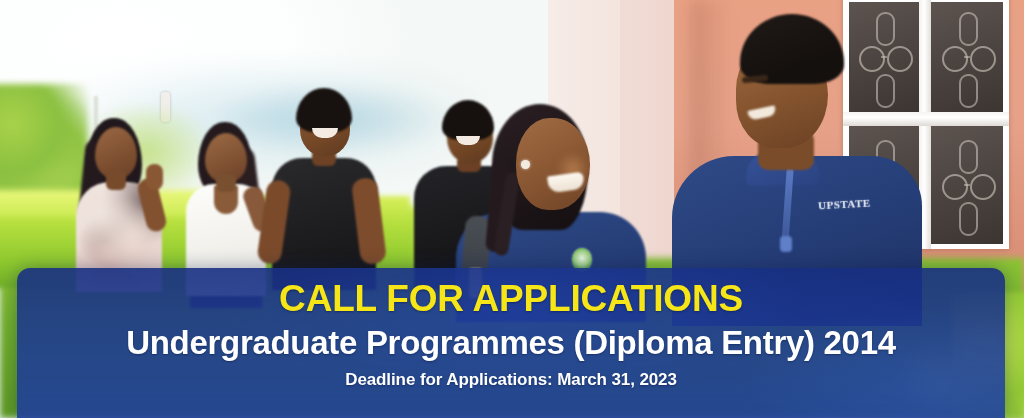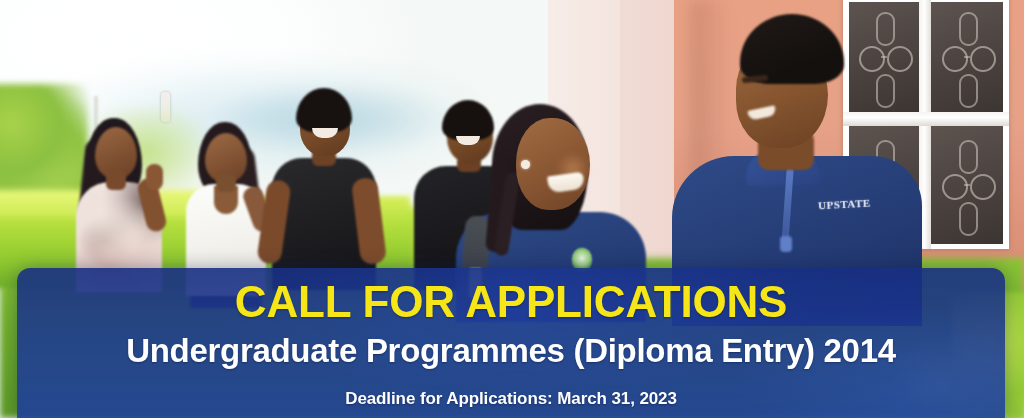--- a/index.html
+++ b/index.html
@@ -350,42 +350,42 @@
     flex-direction: column;
     align-items: center;
     justify-content: flex-start;
     padding-top: 11px;
     box-sizing: border-box;
   }
 
   .headline {
     font-family: "Liberation Sans", sans-serif;
     font-weight: bold;
-    font-size: 44px;
+    font-size: 37px;
     line-height: 1.06;
     letter-spacing: -0.2px;
     color: #f7e617;
     text-shadow: 0 1px 2px rgba(10,25,70,.55);
     white-space: nowrap;
   }
 
   .subhead {
     margin-top: 7px;
     font-family: "Liberation Sans", sans-serif;
     font-weight: bold;
     font-size: 33px;
     line-height: 1.1;
     letter-spacing: -0.3px;
     color: #ffffff;
     text-shadow: 0 1px 2px rgba(10,25,70,.5);
     white-space: nowrap;
   }
 
   .deadline {
-    margin-top: 20px;
+    margin-top: 8px;
     font-family: "Liberation Sans", sans-serif;
     font-weight: bold;
     font-size: 17px;
     line-height: 1.15;
     letter-spacing: -0.1px;
     color: #ffffff;
     text-shadow: 0 1px 2px rgba(10,25,70,.5);
     white-space: nowrap;
   }
 </style>

